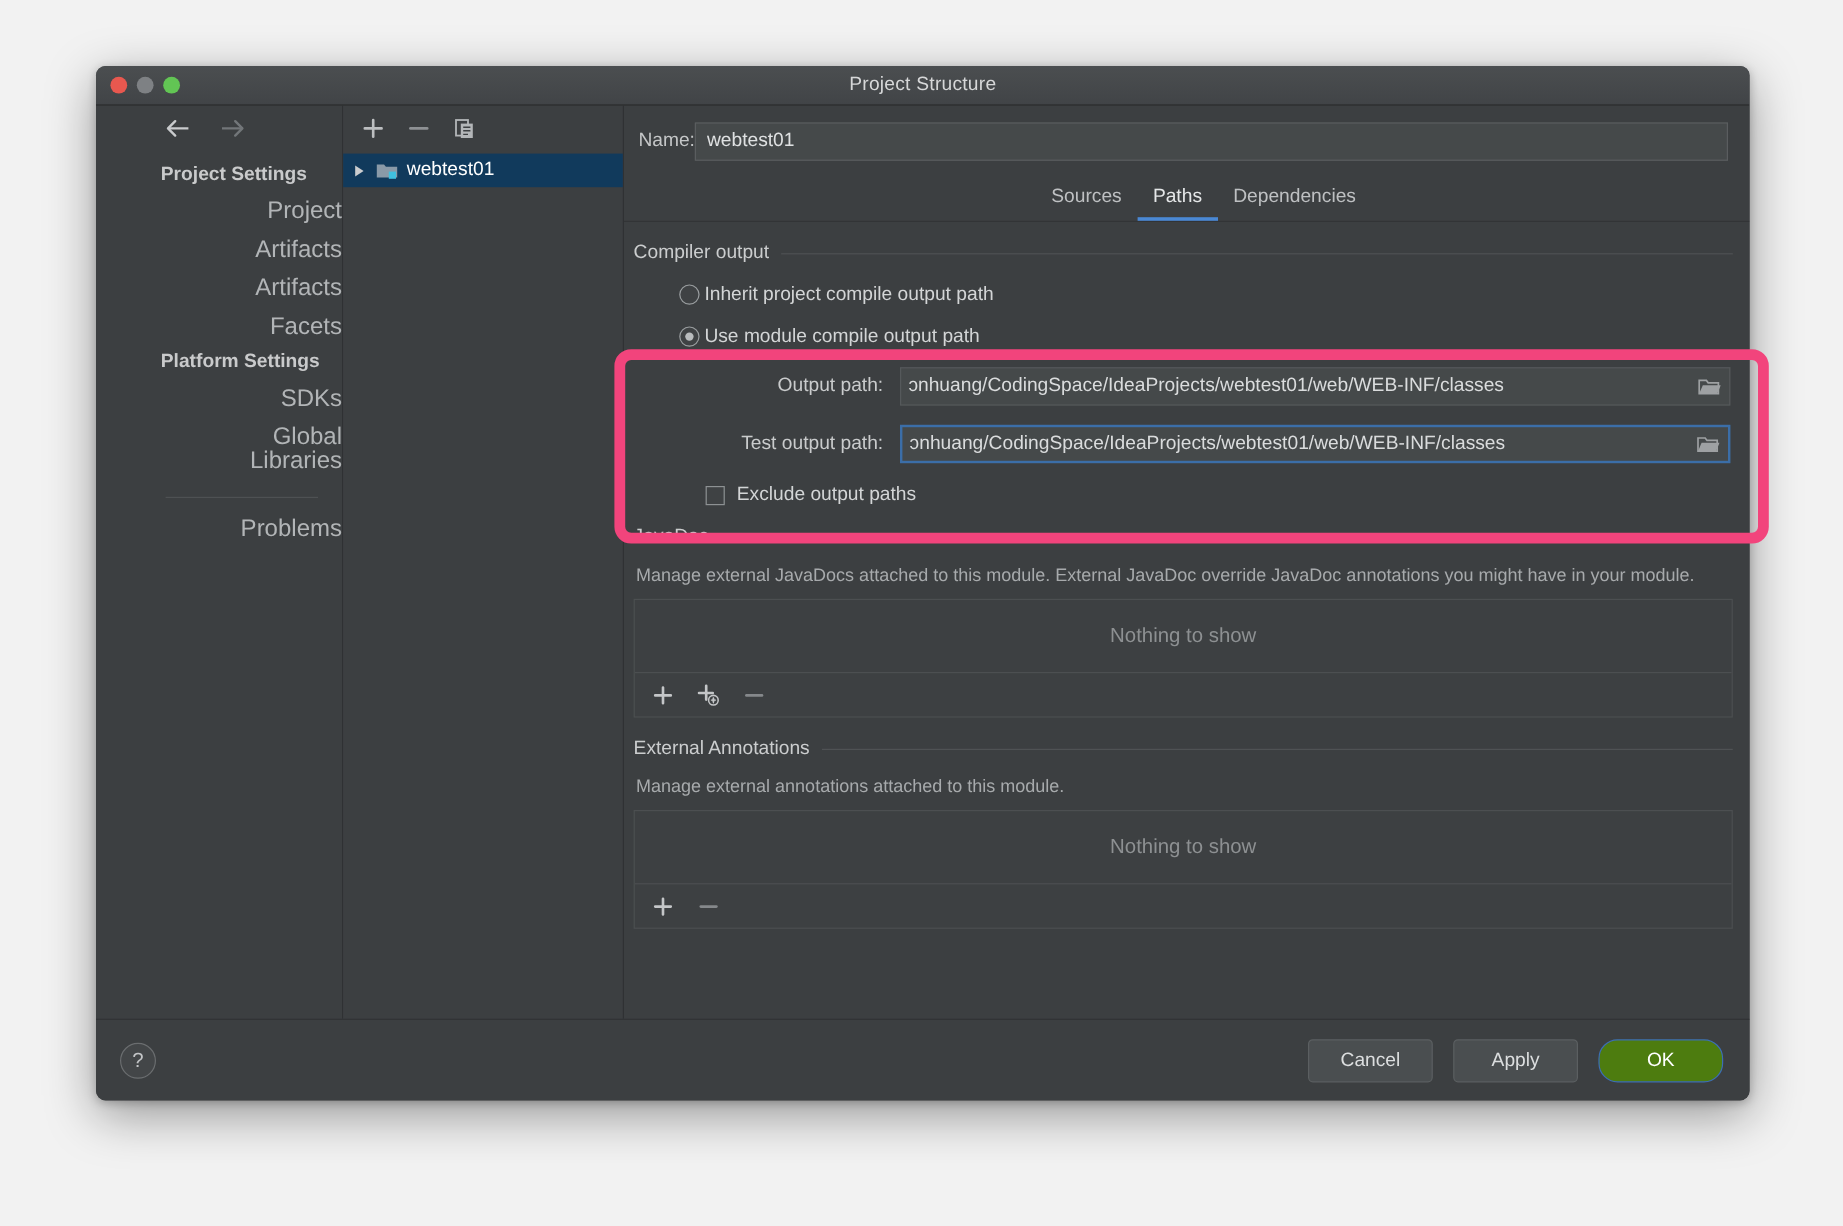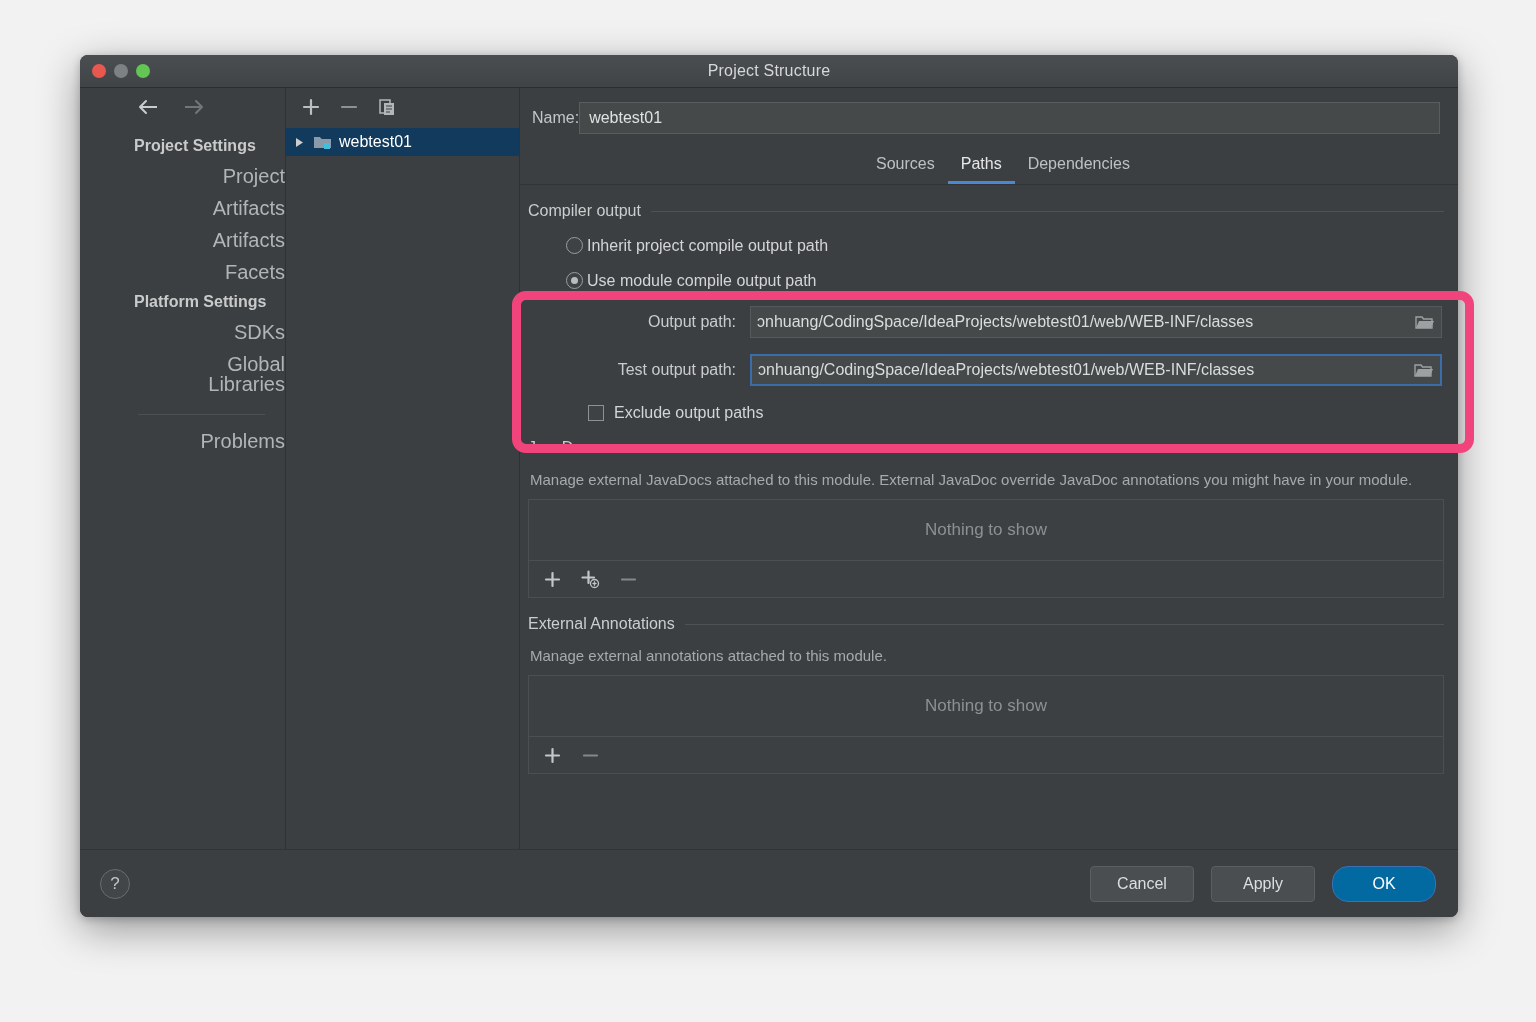--- a/index.html
+++ b/index.html
@@ -263,21 +263,21 @@
   .spacer { flex: 1 1 auto; }
   .btn {
     min-width: 104px; height: 36px;
     margin-left: 17px;
     border: 1px solid #5b5f61; border-radius: 4px;
     background: #4a4e50; color: #dcdedf;
     font-size: 16px; font-family: "Liberation Sans", sans-serif;
     display: flex; align-items: center; justify-content: center;
   }
   .btn.primary {
-    background: #0369a1; border-color: #3c6eb4; color: #ffffff; border-radius: 16px;
+    background: #4d7c0f; border-color: #3c6eb4; color: #ffffff; border-radius: 16px;
   }
 
   
   .highlight {
     position: absolute;
     left: 512px; top: 291px;
     width: 962px; height: 162px;
     border: 9px solid #f2447c;
     border-radius: 14px;
     pointer-events: none;

